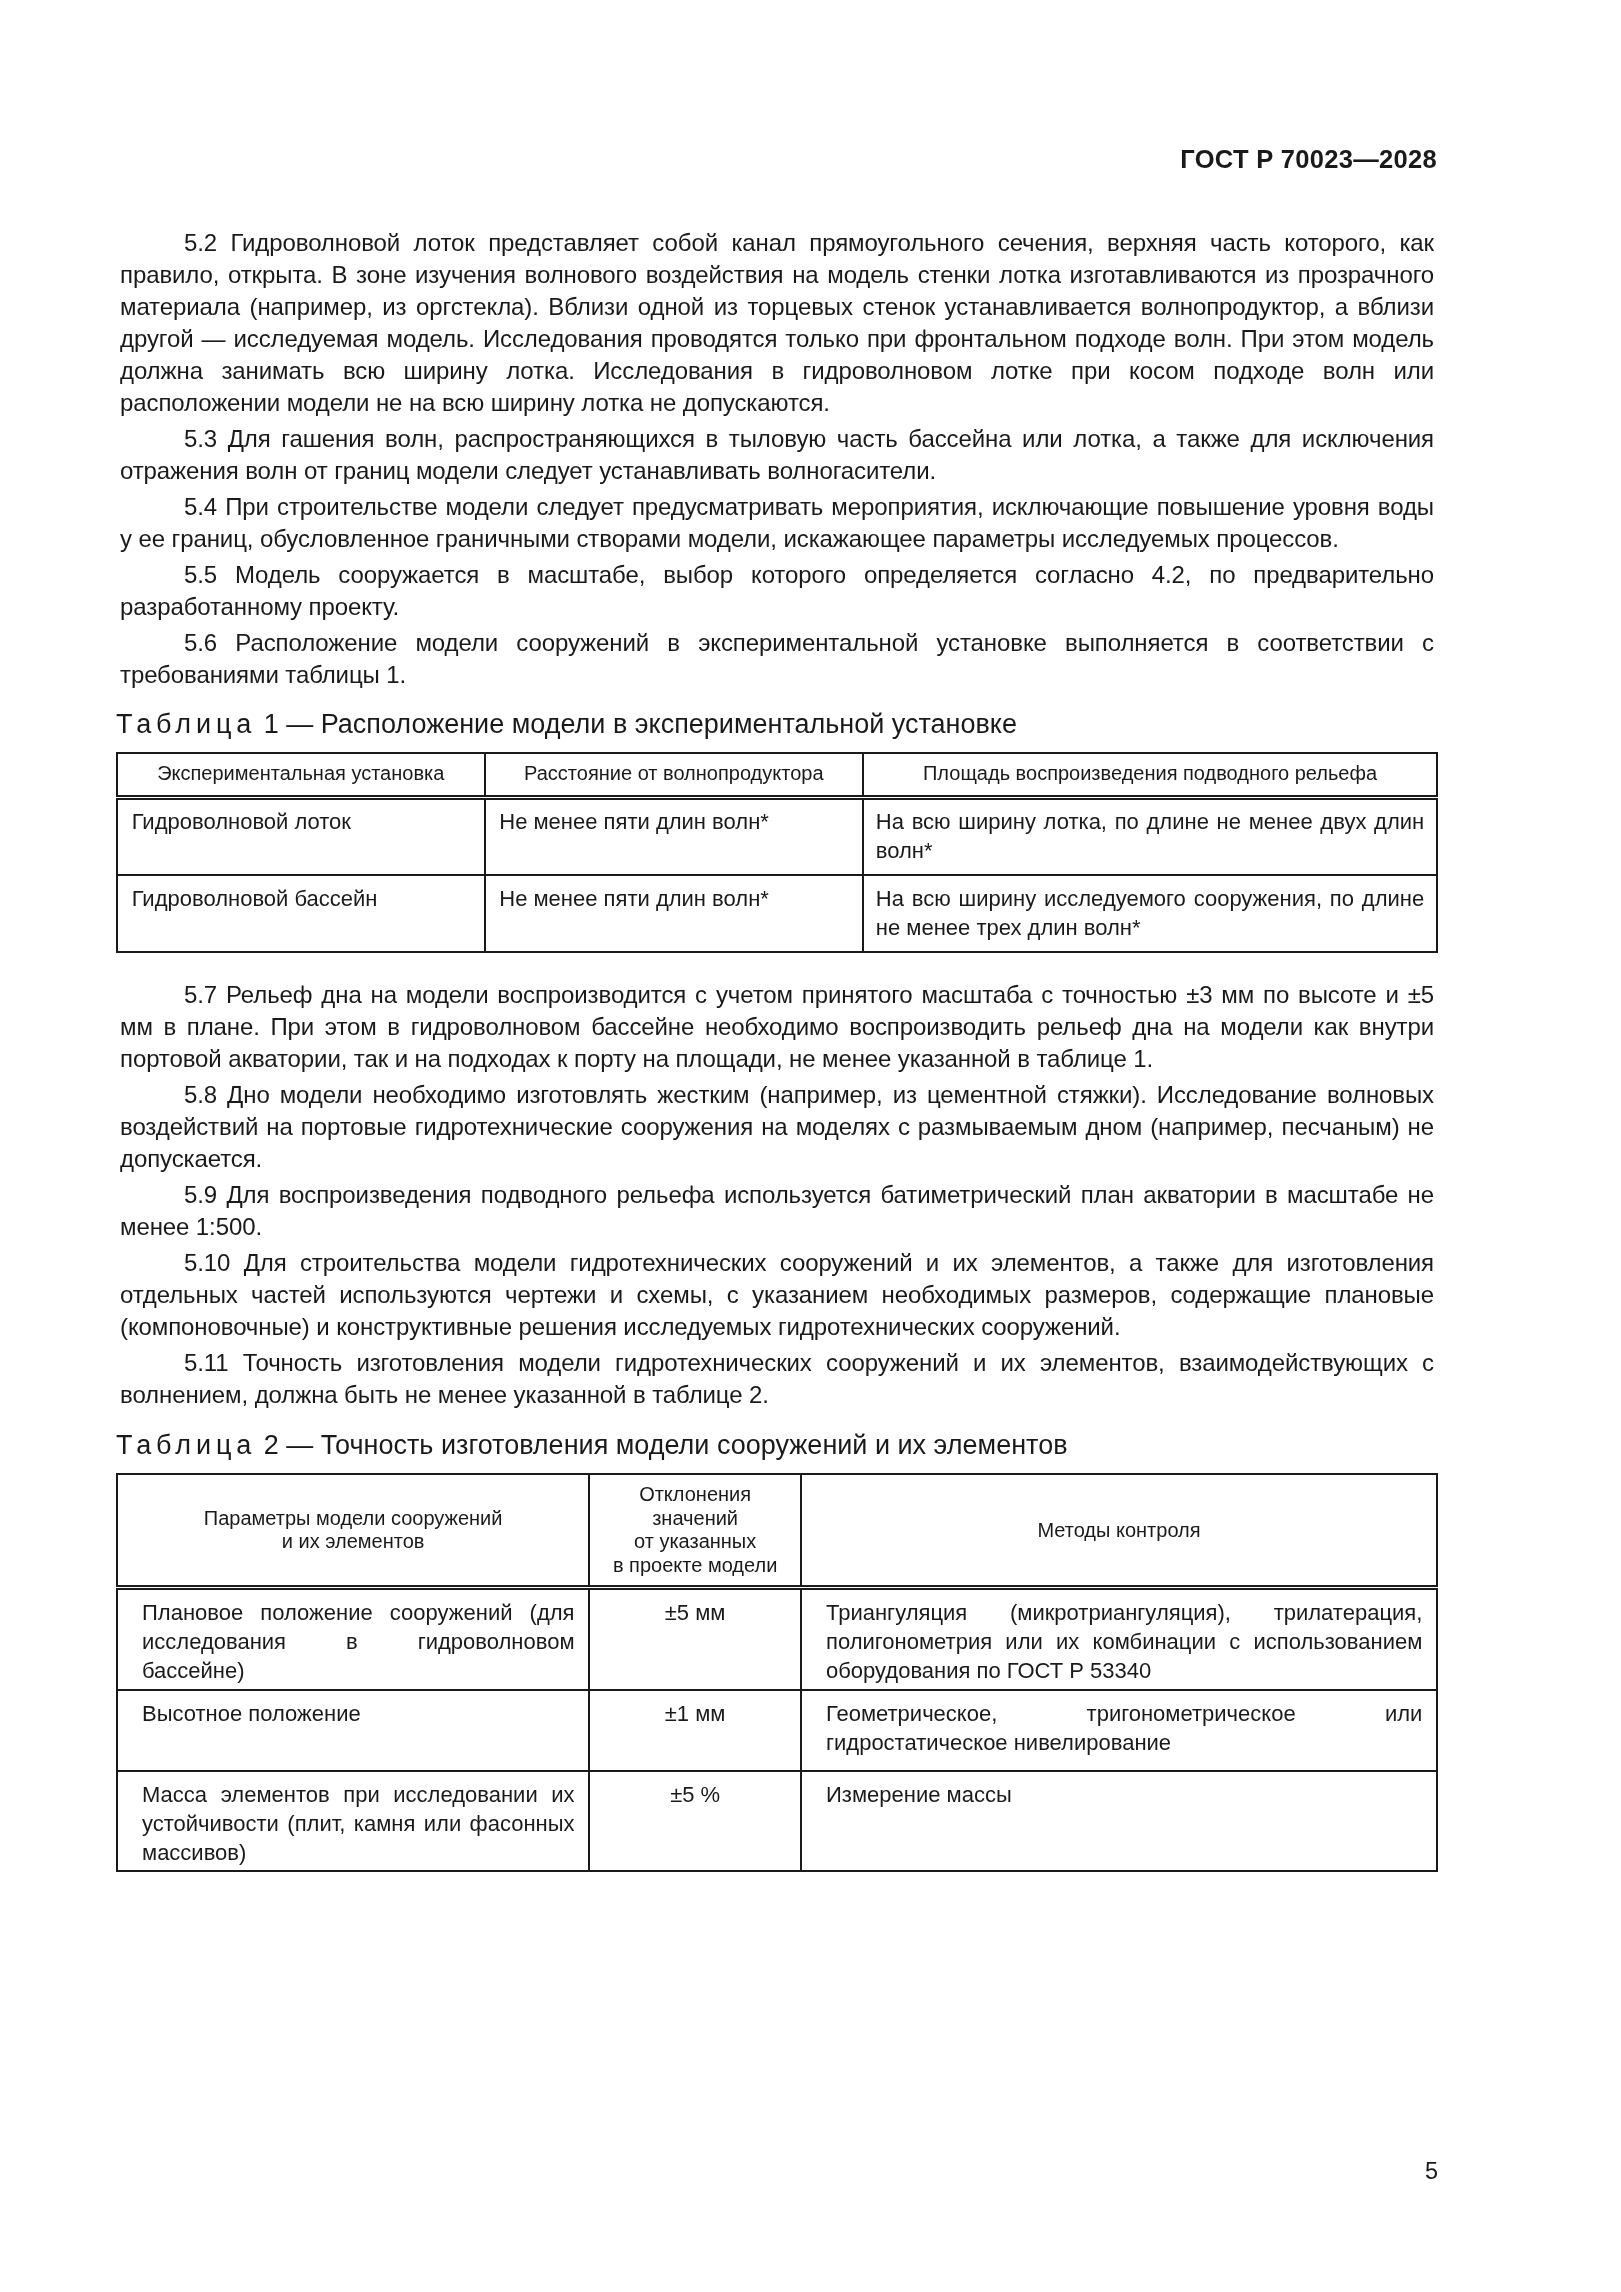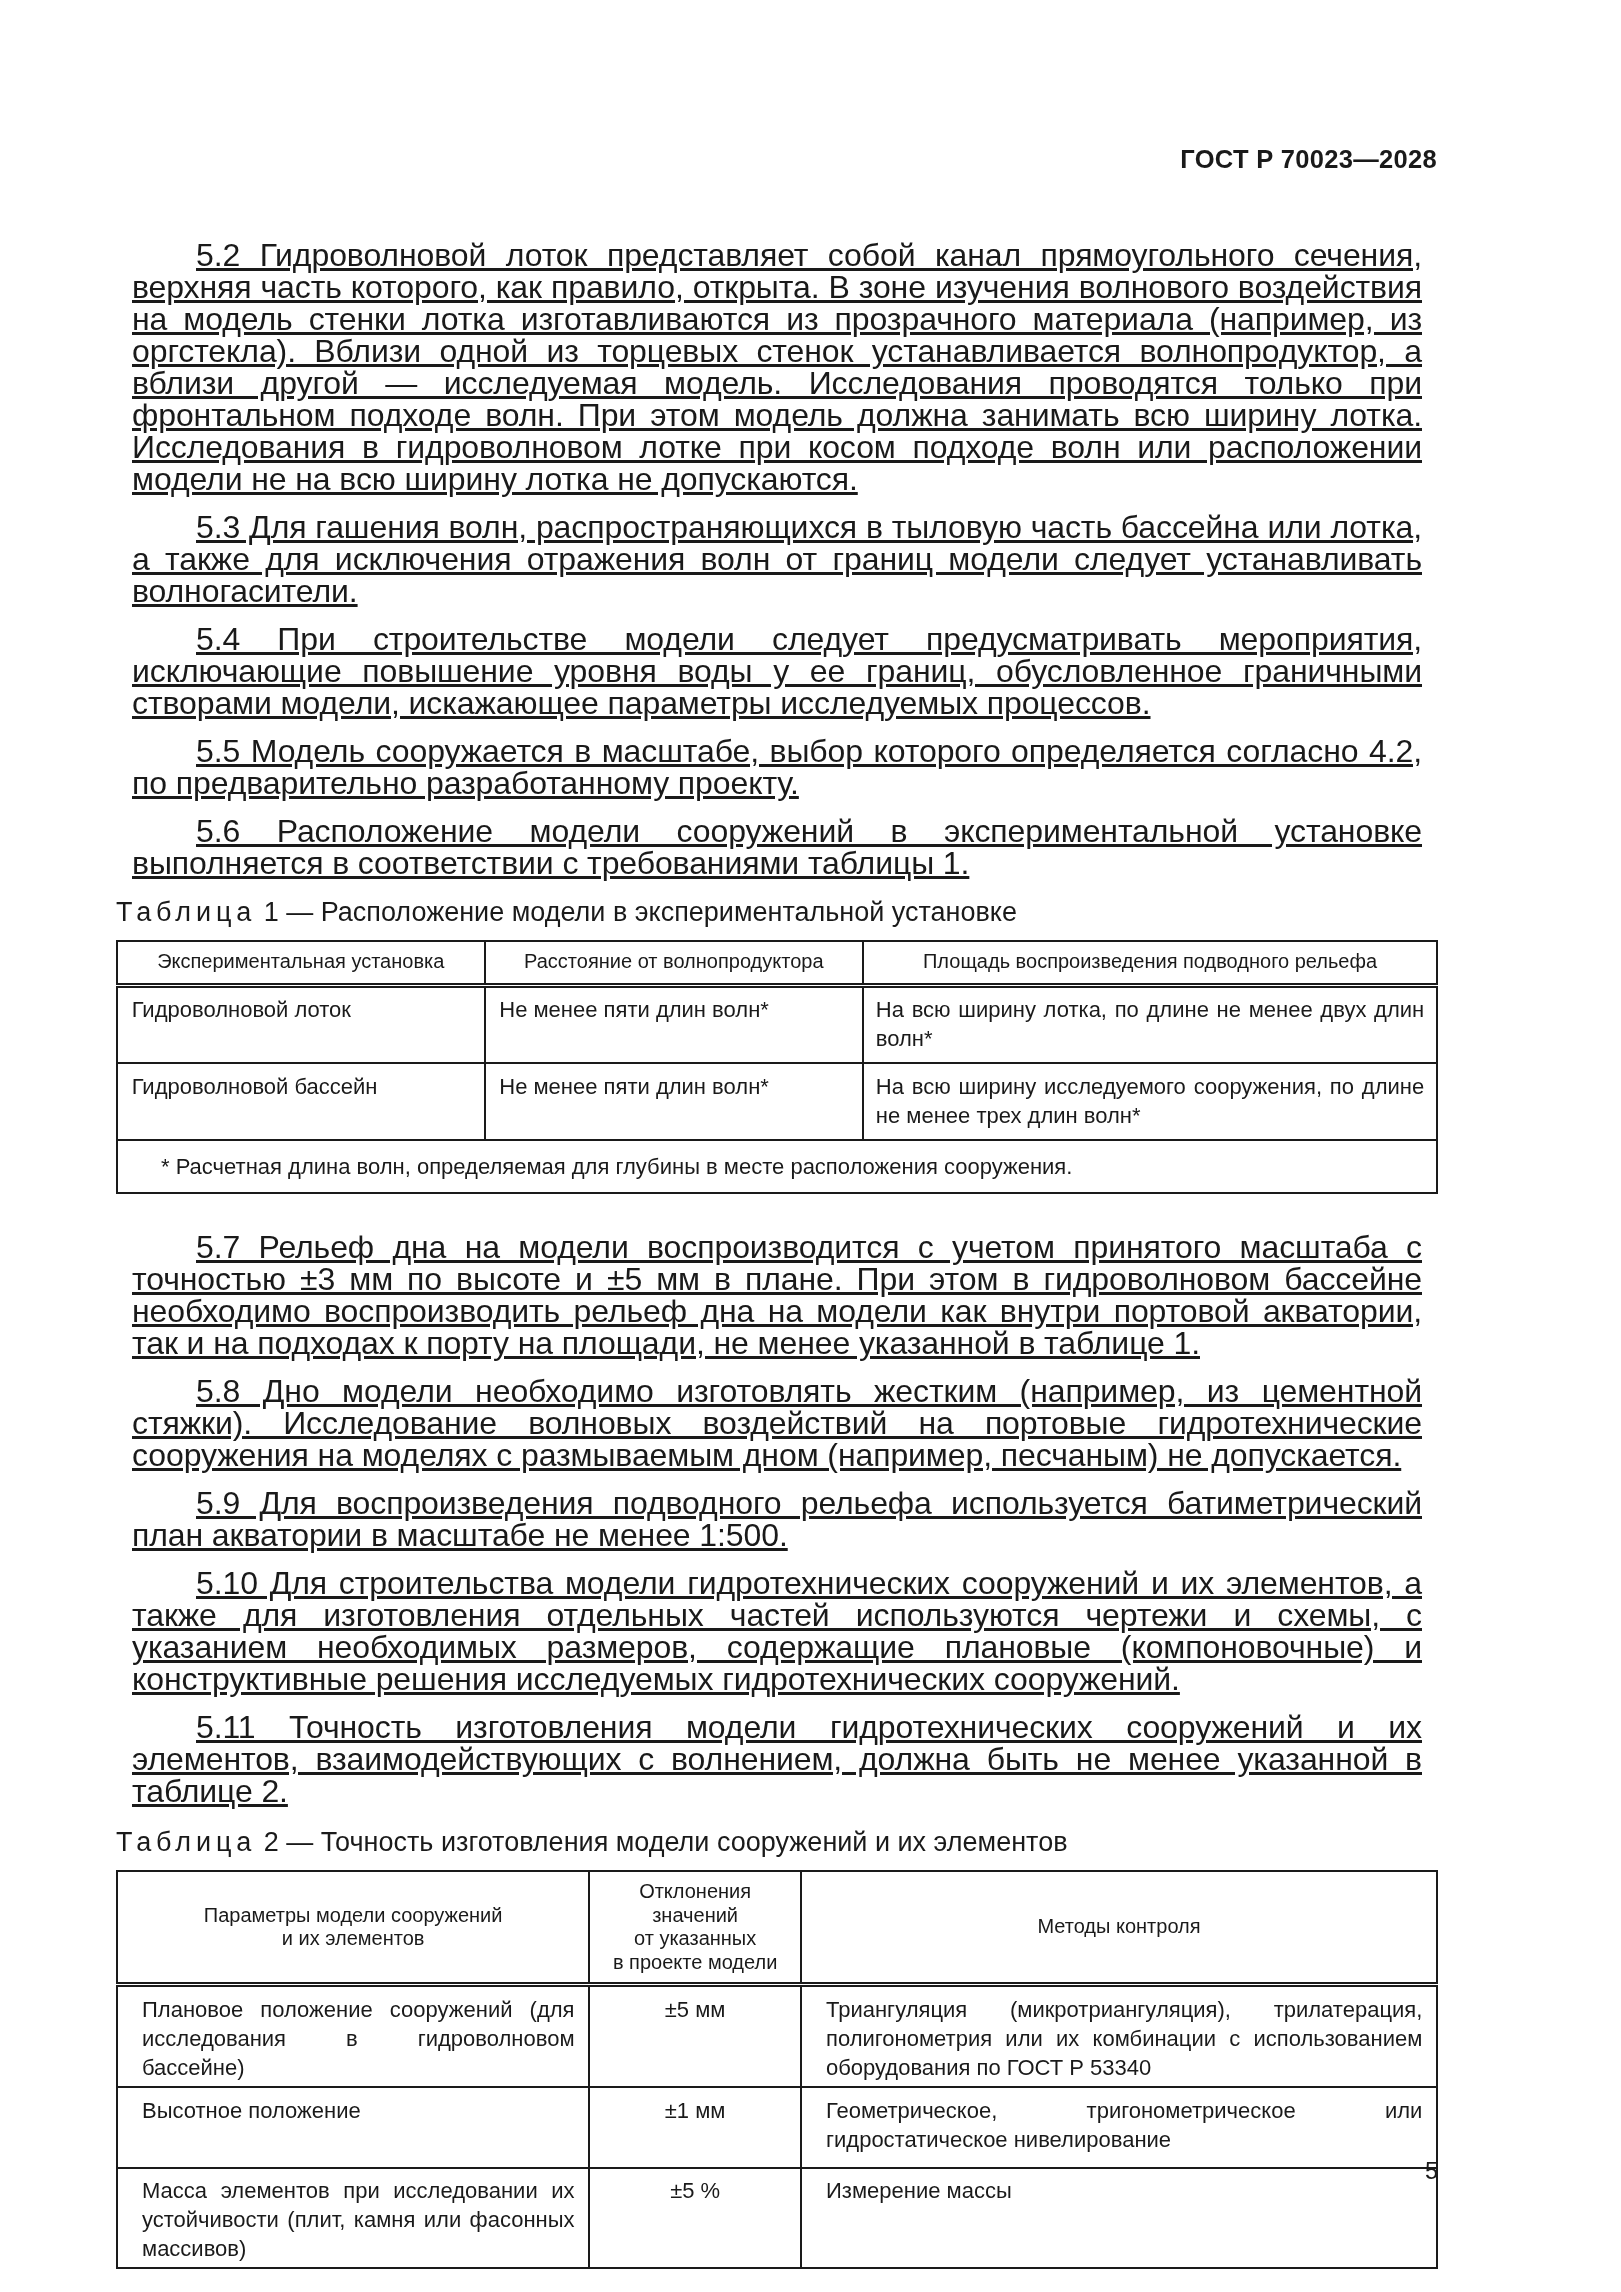--- a/index.html
+++ b/index.html
@@ -8,24 +8,23 @@
     font-family: "Liberation Sans", sans-serif; color: #1a1a1a;
   }
   .header {
     position: absolute; top: 145px; right: 184px;
     font-size: 25.5px; font-weight: bold; letter-spacing: 0.3px;
   }
   .content {
     position: absolute; left: 116px; width: 1322px; top: 223px;
   }
   .para {
-    font-size: 32px; line-height: 32px; text-align: justify;
-    text-indent: 64px; margin: 16px;
+    font-size: 24px; line-height: 32px; text-align: justify;
+    text-indent: 64px; margin: 4px;
     letter-spacing: -0.1px;
-    text-decoration: underline;
   }
   .caption {
     font-size: 27px; line-height: 27.4px; margin: 0;
   }
   .caption .spaced { letter-spacing: 4.9px; }
   table {
     border-collapse: collapse; width: 1322px;
     font-size: 22px; line-height: 29px;
   }
   td, th { border: 2px solid #1a1a1a; vertical-align: top; }
@@ -78,23 +77,20 @@
     <tr class="data-row">
       <td>Гидроволновой лоток</td>
       <td>Не менее пяти длин волн*</td>
       <td class="c3">На всю ширину лотка, по длине не менее двух длин волн*</td>
     </tr>
     <tr class="data-row">
       <td>Гидроволновой бассейн</td>
       <td>Не менее пяти длин волн*</td>
       <td class="c3">На всю ширину исследуемого сооружения, по длине не менее трех длин волн*</td>
     </tr>
-    <tr>
-      <td class="foot" colspan="3">*  Расчетная длина волн, определяемая для глубины в месте расположения сооружения.</td>
-    </tr>
   </tbody>
     </table>
 
   <div style="height:21.6px"></div>
   <p class="para">5.7 Рельеф дна на модели воспроизводится с учетом принятого масштаба с точностью ±3 мм по высоте и ±5 мм в плане. При этом в гидроволновом бассейне необходимо воспроизводить рельеф дна на модели как внутри портовой акватории, так и на подходах к порту на площади, не менее указанной в таблице 1.</p>
   <p class="para">5.8 Дно модели необходимо изготовлять жестким (например, из цементной стяжки). Исследование волновых воздействий на портовые гидротехнические сооружения на моделях с размываемым дном (например, песчаным) не допускается.</p>
   <p class="para">5.9 Для воспроизведения подводного рельефа используется батиметрический план акватории в масштабе не менее 1:500.</p>
   <p class="para">5.10 Для строительства модели гидротехнических сооружений и их элементов, а также для изготовления отдельных частей используются чертежи и схемы, с указанием необходимых размеров, содержащие плановые (компоновочные) и конструктивные решения исследуемых гидротехнических сооружений.</p>
   <p class="para">5.11 Точность изготовления модели гидротехнических сооружений и их элементов, взаимодействующих с волнением, должна быть не менее указанной в таблице 2.</p>
 

